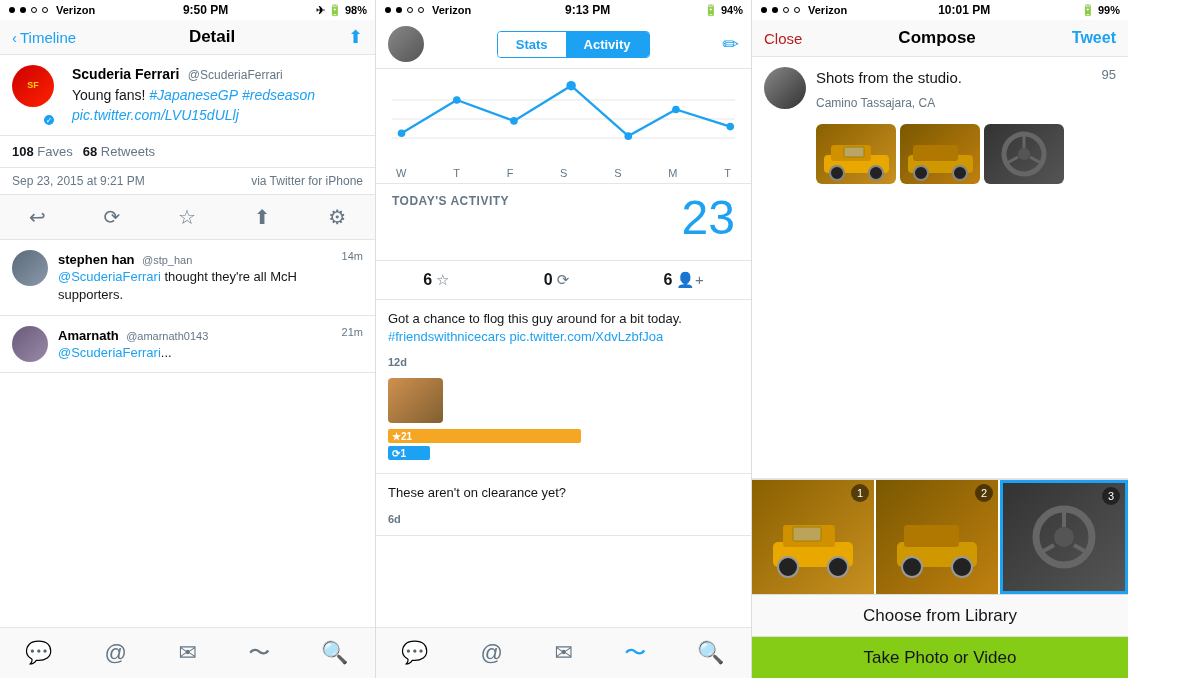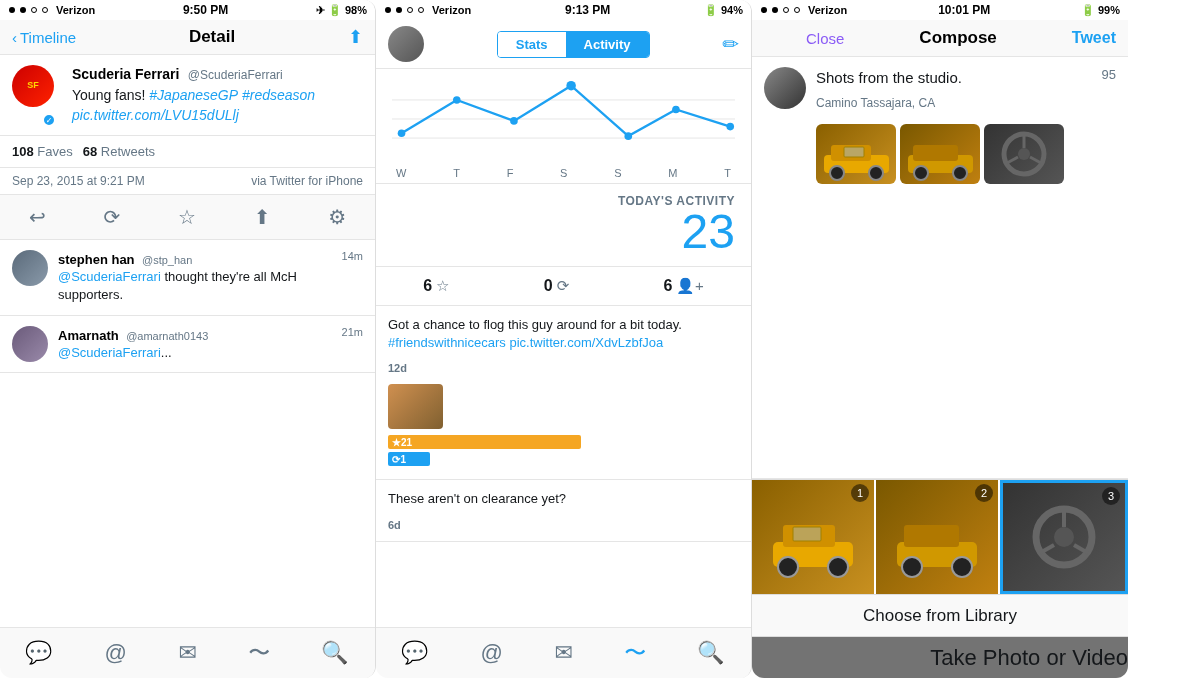--- a/index.html
+++ b/index.html
@@ -16,21 +16,20 @@
     
     .panel {
       width: 376px;
       height: 678px;
       display: flex;
       flex-direction: column;
       overflow: hidden;
       border-right: 1px solid #ddd;
       background: #fff;
       position: relative;
-      border-radius: 12px;
     }
 
     
     .status-bar {
       display: flex;
       justify-content: space-between;
       align-items: center;
       height: 20px;
       padding: 0 8px;
       font-size: 11px;
@@ -279,24 +278,23 @@
       justify-content: space-between;
       font-size: 11px;
       color: #657786;
       margin-top: 4px;
       padding: 0 4px;
     }
 
     .p2-today-section {
       display: flex;
       justify-content: space-between;
-      align-items: flex-end;
-      padding: 10px 16px 10px;
-      border-bottom: 1px solid #e5e5e5;
-      flex-direction: column;
+      align-items: flex-start;
+      padding: 10px 16px 18px;
+      border-bottom: 1px solid #e5e5e5;
     }
     .p2-today-label {
       font-size: 12px;
       color: #657786;
       font-weight: 600;
       letter-spacing: 0.5px;
     }
     .p2-today-num {
       font-size: 48px;
       font-weight: 300;
@@ -370,21 +368,21 @@
 
     
     .p3-header {
       display: flex;
       align-items: center;
       justify-content: space-between;
       padding: 8px 12px;
       border-bottom: 1px solid #e5e5e5;
       background: #f9f9f9;
     }
-    .p3-close { color: #8b5cf6; font-size: 15px; margin-left: 42px; }
+    .p3-close { color: #b91c1c; font-size: 15px; }
     .p3-title { font-size: 17px; font-weight: 600; }
     .p3-tweet-btn { color: #1da1f2; font-size: 16px; font-weight: 600; }
 
     .p3-compose-area {
       display: flex;
       padding: 10px 12px;
       gap: 10px;
       border-bottom: 1px solid #e5e5e5;
       flex: 1;
     }
@@ -453,26 +451,26 @@
       height: 42px;
       font-size: 17px;
       color: #14171a;
       border-top: 1px solid #ddd;
       background: #f9f9f9;
       cursor: pointer;
     }
     .p3-take-photo {
       display: flex;
       align-items: center;
-      justify-content: flex-end;
+      justify-content: center;
       height: 42px;
-      font-size: 22px;
+      font-size: 17px;
       color: #14171a;
       border-top: 1px solid #ddd;
-      background: #737373;
+      background: #84cc16;
       cursor: pointer;
     }
 
     
     .chart-svg { width: 100%; }
 
     
     .signal-dot { display: inline-block; width: 6px; height: 6px; border-radius: 50%; background: #000; margin: 0 1px; }
     .signal-dot.empty { background: transparent; border: 1px solid #000; }
   </style>

